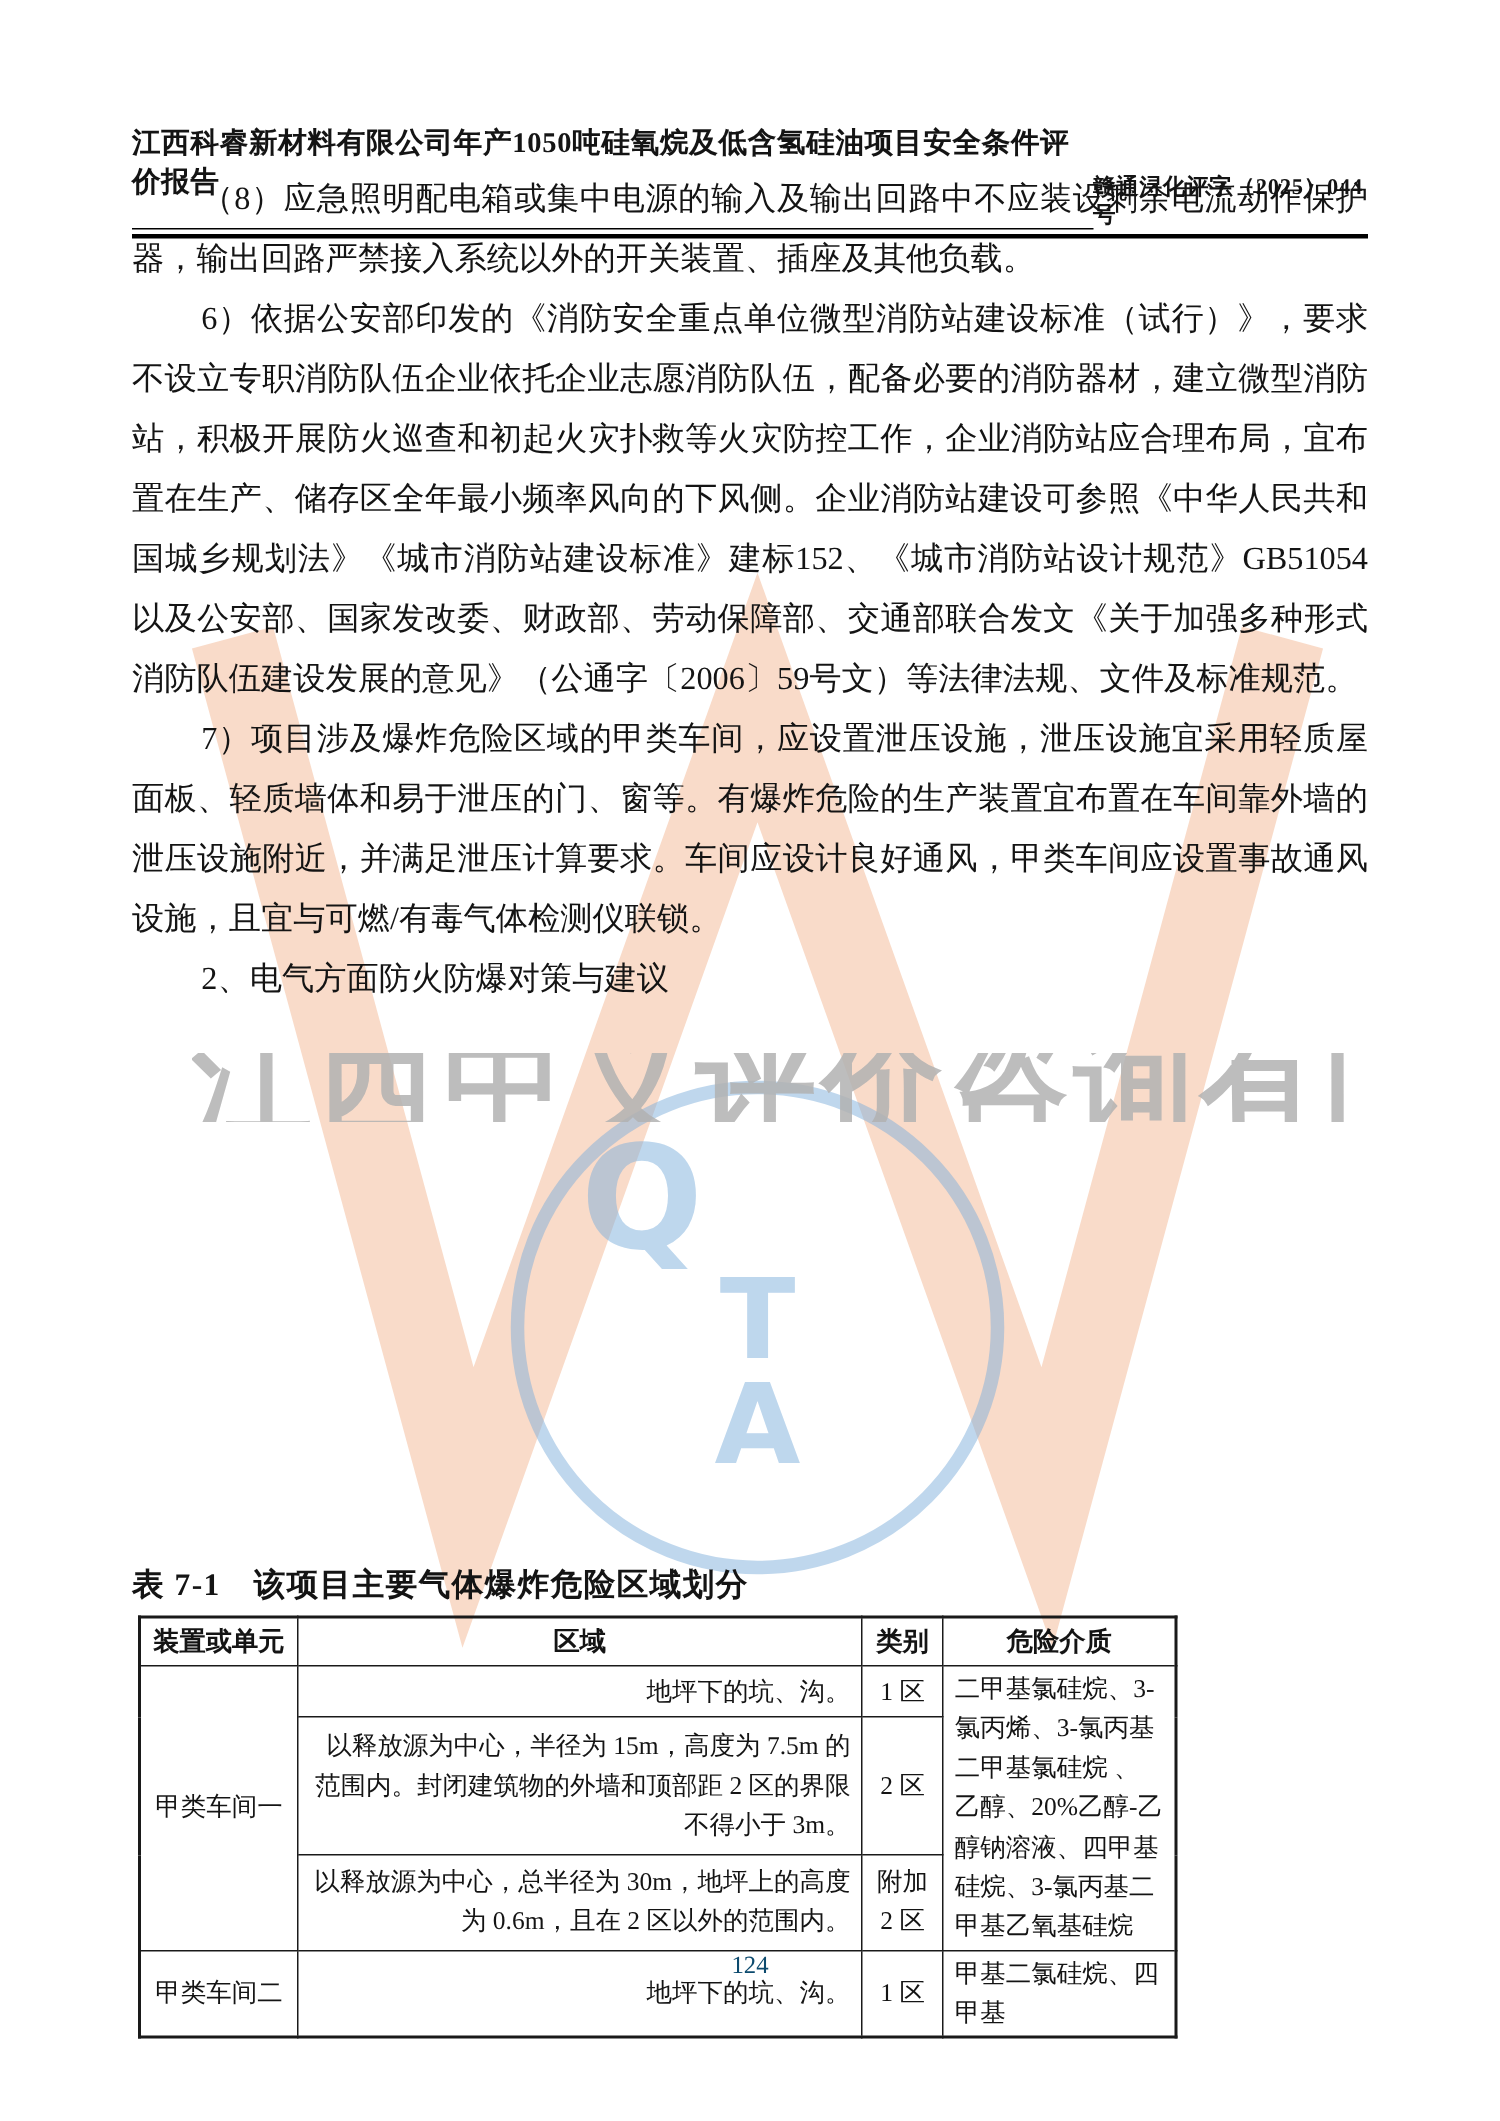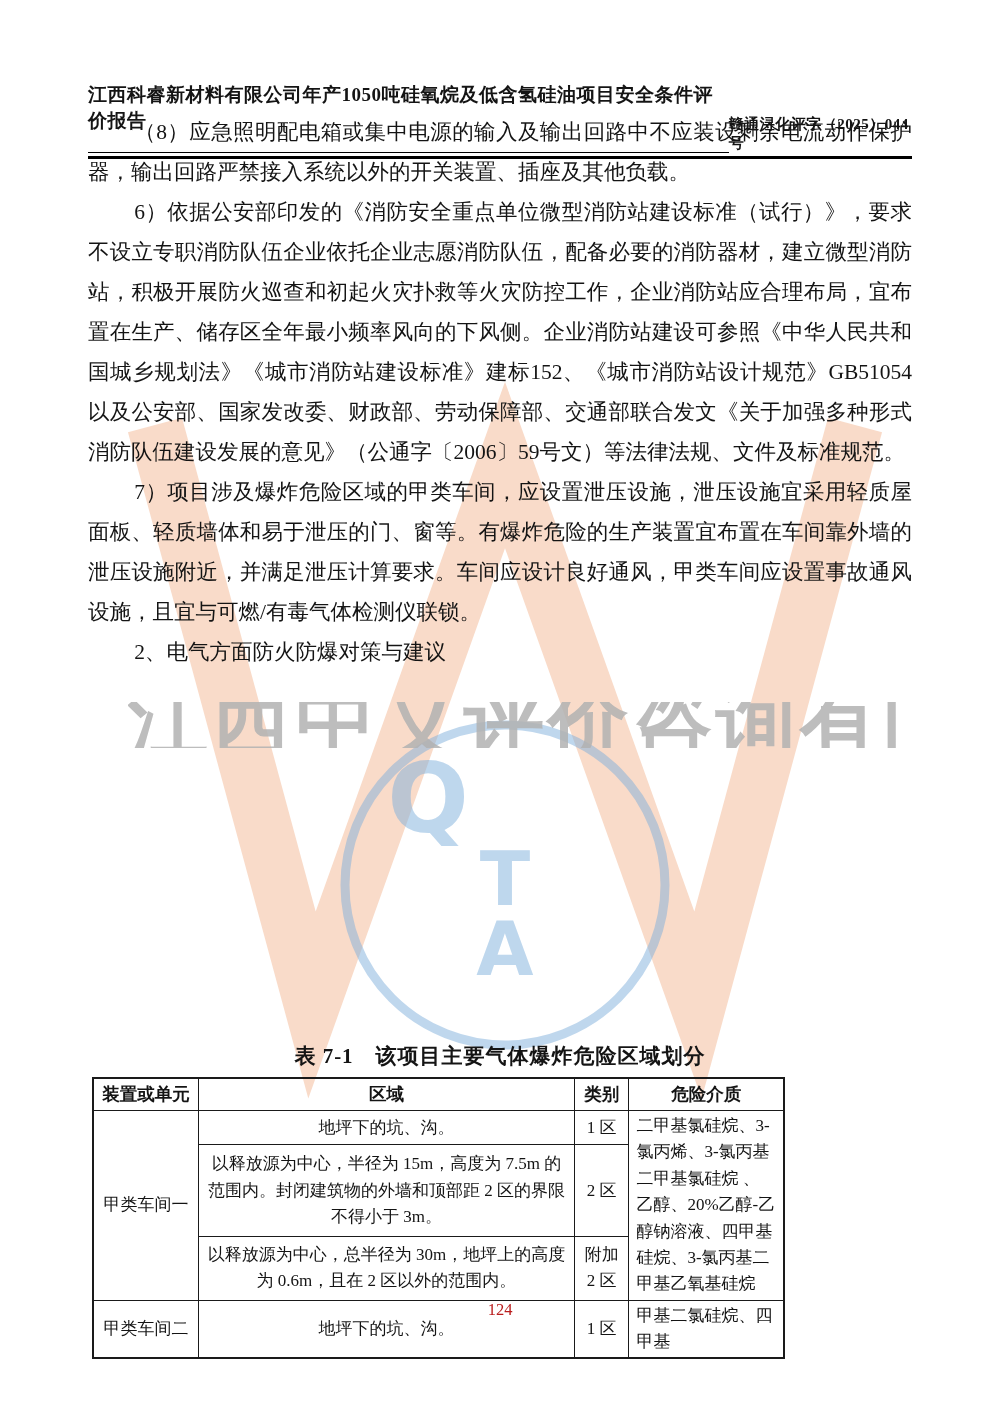--- a/index.html
+++ b/index.html
@@ -40,41 +40,41 @@
     font-size:15px;font-weight:700;letter-spacing:.5px;
   }
   .body-text{
     position:absolute;top:112px;left:88px;width:824px;
     font-size:21.5px;line-height:40px;
     text-align:justify;
   }
   .body-text p{margin:0;text-indent:2.15em;}
   .table-title{
     position:absolute;top:1042px;left:88px;width:824px;
-    text-align:center;font-size:21px;font-weight:700;letter-spacing:1px;
+    font-size:21px;font-weight:700;letter-spacing:1px;
   }
   .tbl-wrap{position:absolute;top:1077px;left:92px;width:773px;}
   table.hazard{
     border-collapse:collapse;width:693px;
     font-size:17px;line-height:1.55;
     border:2px solid #1a1a1a;
   }
   table.hazard th,table.hazard td{
     border:1px solid #1a1a1a;
     padding:2px 7px;
     vertical-align:middle;
   }
   table.hazard th{font-weight:700;text-align:center;font-size:17.5px;}
   td.c-unit{text-align:center;}
-  td.c-zone{text-align:center;}
+  td.c-zone{text-align:right;}
   td.c-cat{text-align:center;}
   td.c-media{text-align:left;}
   .page-footer{
     position:absolute;top:1300px;left:0;width:1000px;
-    text-align:center;font-size:16.5px;color:#b91c1c;
+    text-align:center;font-size:16.5px;color:#0c4a6e;
   }
 </style>
 </head>
 <body>
 
 <div class="watermark">
   <svg width="1000" height="1414" viewBox="0 0 1000 1414">
     <path d="M 155 425 L 312 1005 L 505 465 L 698 1005 L 855 425" fill="none" stroke-width="56" opacity="0.5" stroke-linecap="butt" stroke="#f3b794"></path>
     <circle cx="505" cy="885" r="160" fill="none" stroke-width="9" opacity="0.5" stroke="#7fb0dc"></circle>
     <text x="428" y="832" font-size="96" font-family="DejaVu Sans, sans-serif" font-weight="bold" text-anchor="middle" opacity="0.5" fill="#7fb0dc">Q</text>

